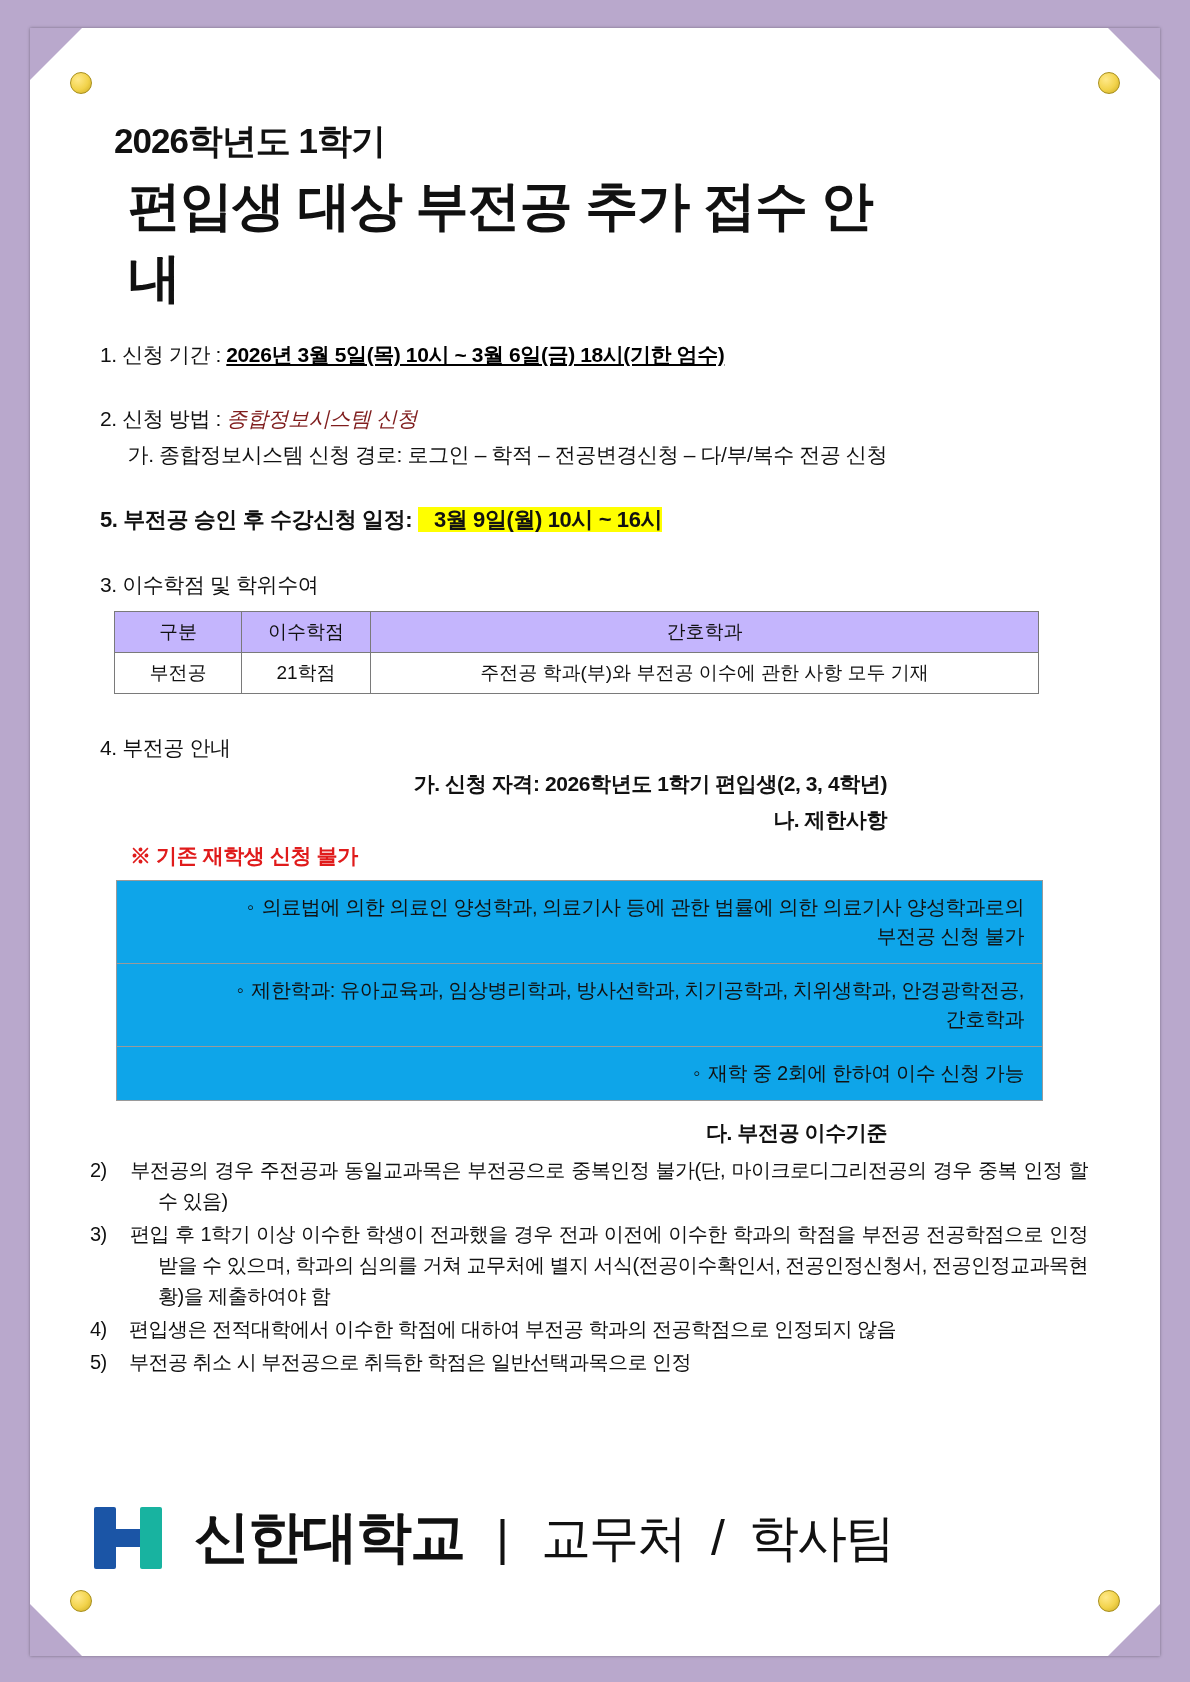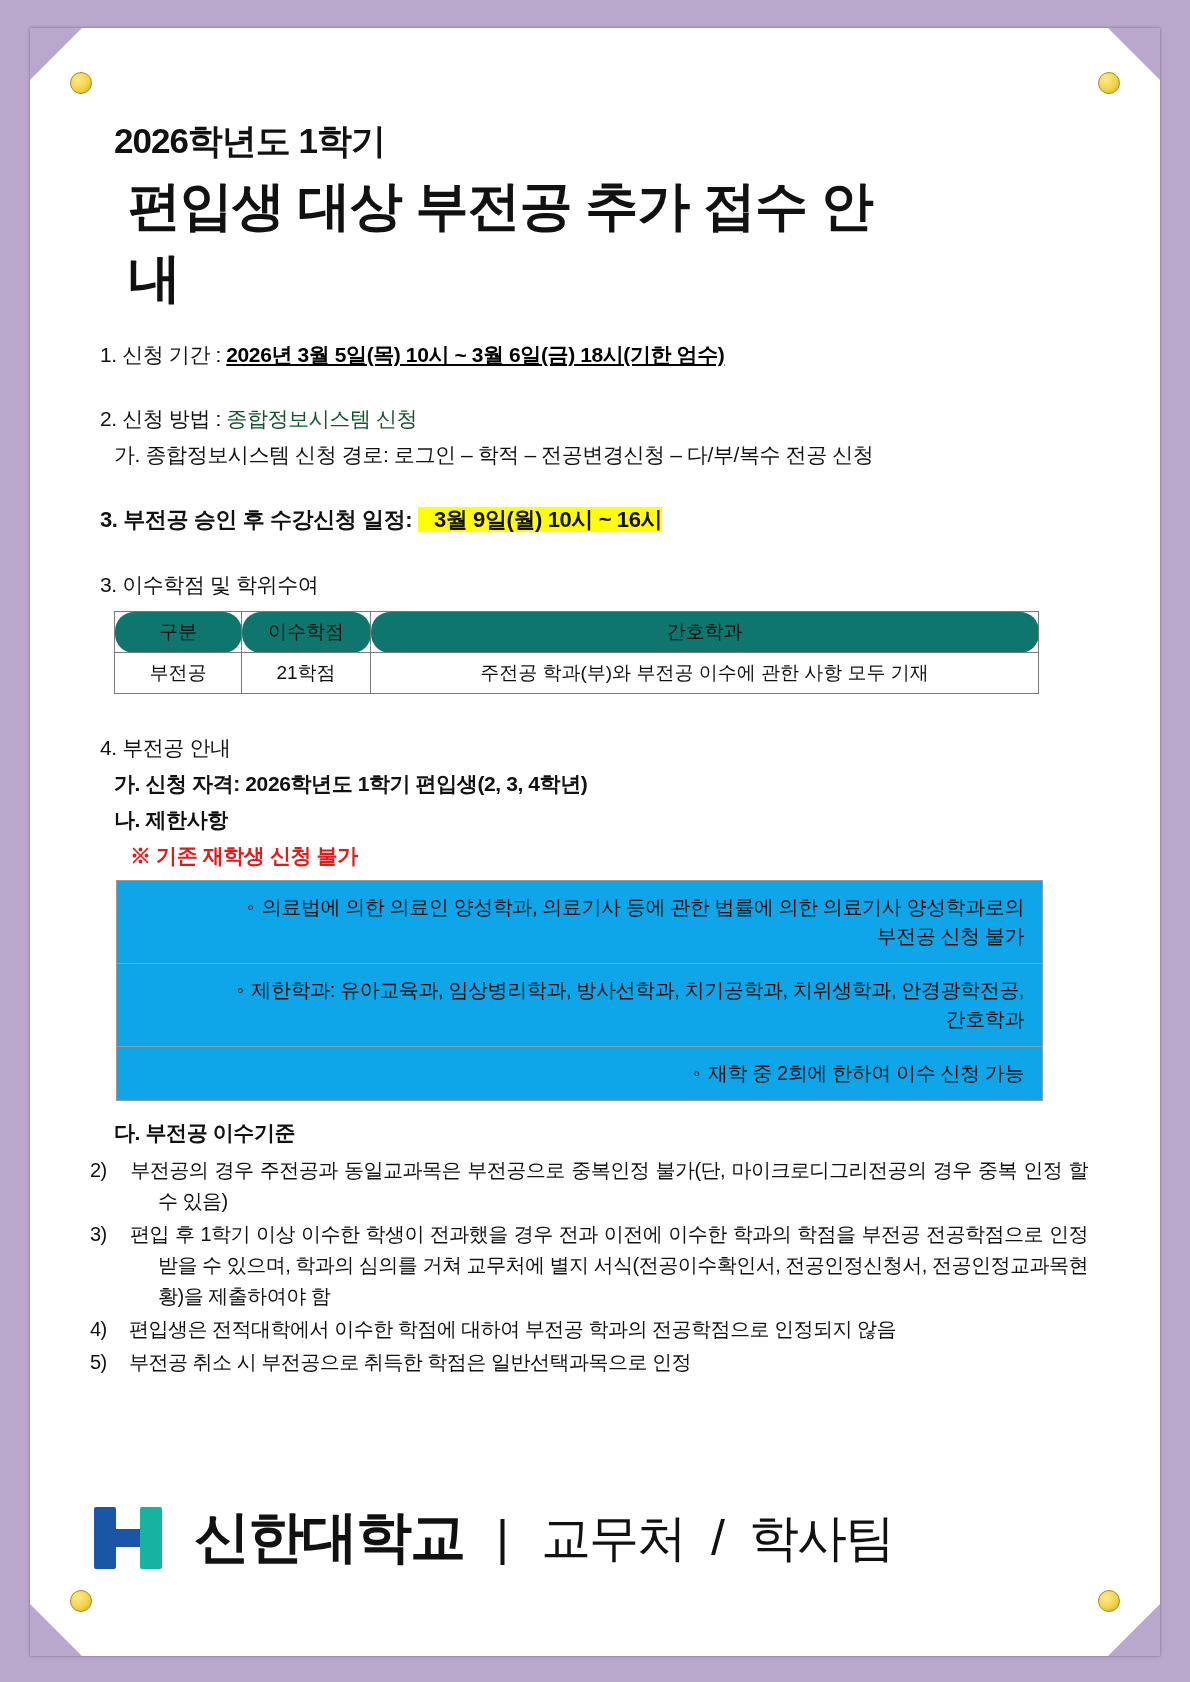--- a/index.html
+++ b/index.html
@@ -96,54 +96,54 @@
     font-size: 21px;
     letter-spacing: -0.4px;
     margin: 0 0 8px 0;
   }
   .blue-underline {
     color: #000000;
     text-decoration: underline;
     font-weight: bold;
   }
   .red {
-    color: #14532d;
+    color: #7f1d1d;
+    font-style: italic;
   }
   .red-bold {
     color: #e01b1b;
     font-weight: bold;
   }
   .bold { font-weight: bold; }
   .hl {
     background: #ffff00;
     font-weight: bold;
     padding-left: 16px;
   }
-  .indent1 { margin-left: 14px; }
+  .indent1 { margin-left: 14px; text-align: right; }
   .indent2 { margin-left: 30px; }
 
   .gap-sm { height: 18px; }
   .gap-md { height: 28px; }
   .gap-lg { height: 40px; }
 
   table.info {
     border-collapse: collapse;
     width: 925px;
     margin: 12px 0 0 14px;
     font-size: 19px;
   }
   table.info th, table.info td {
     border: 1px solid #7a7a7a;
     text-align: center;
     padding: 7px 4px;
     font-weight: normal;
   }
   table.info thead th {
-    background: #0f766e;
-    border-radius: 19px;
+    background: #c4b5fd;
   }
   .col-gubun { width: 118px; }
   .col-credit { width: 120px; }
 
   .box-list {
     width: 925px;
     margin: 10px 0 0 16px;
     border: 1px solid #9a9a9a;
     background: #0ea5e9;
     font-size: 20px;
@@ -245,21 +245,21 @@
     <div class="gap-md"></div>
 
     <div class="line">
       <span>2. 신청 방법 : </span><span class="red">종합정보시스템 신청</span>
     </div>
     <div class="line indent1">가. 종합정보시스템 신청 경로: 로그인 – 학적 – 전공변경신청 – 다/부/복수 전공 신청</div>
 
     <div class="gap-md"></div>
 
     <div class="line bold" style="font-size:22px;">
-      <span>3. 부전공 승인 후 수강신청 일정: </span><span class="hl">3월 9일(월) 10시 ~ 16시</span>
+      <span>5. 부전공 승인 후 수강신청 일정: </span><span class="hl">3월 9일(월) 10시 ~ 16시</span>
     </div>
 
     <div class="gap-md"></div>
 
     <div class="line">3. 이수학점 및 학위수여</div>
 
     <table class="info">
       <thead>
         <tr>
           <th class="col-gubun">구분</th>

